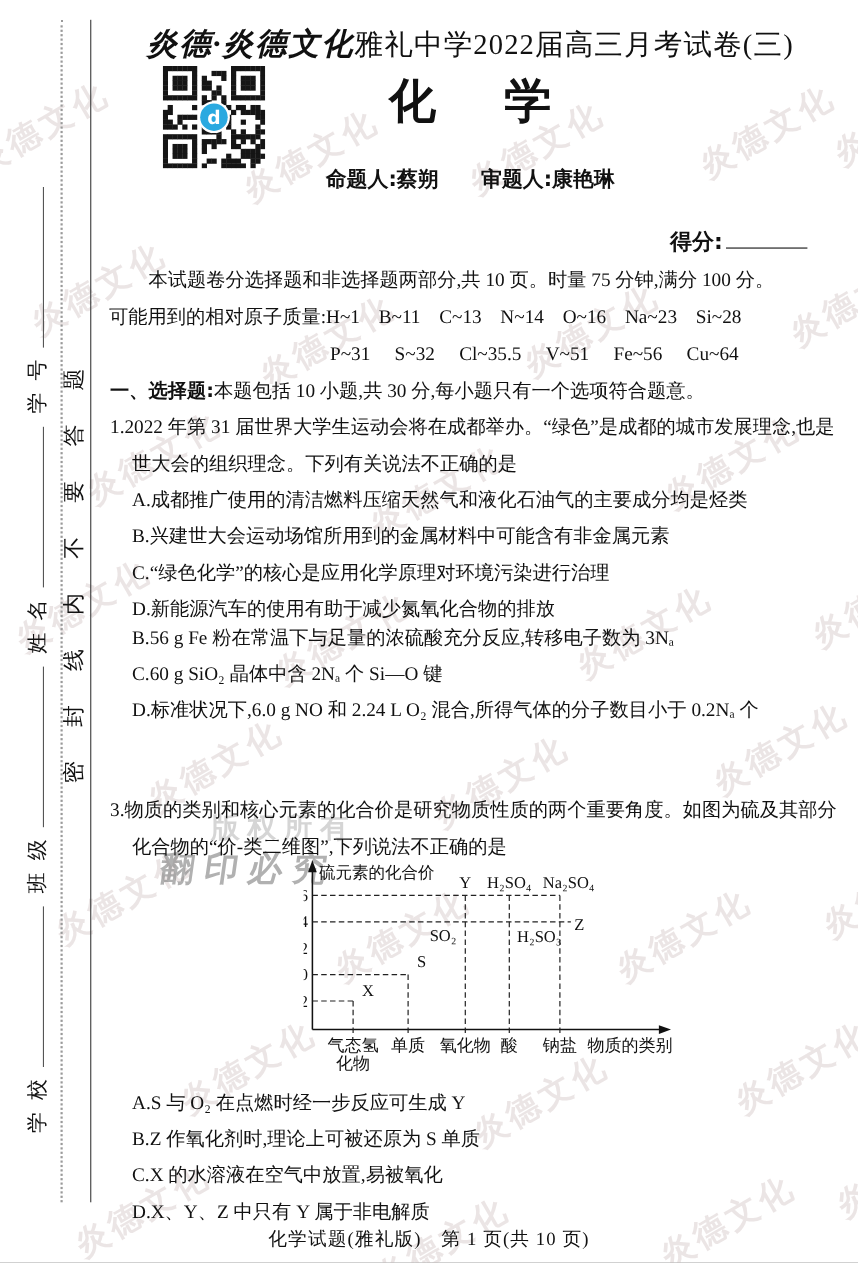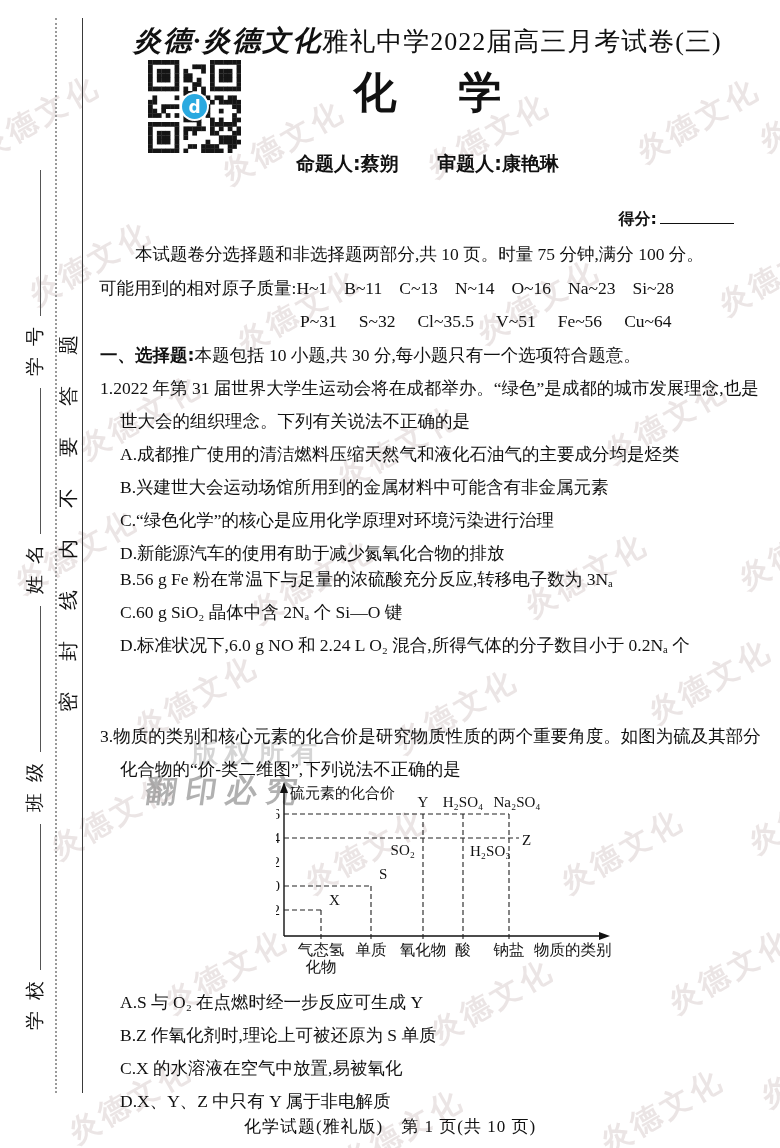--- a/index.html
+++ b/index.html
@@ -58,21 +58,21 @@
     position:absolute; left:95px; top:64px; width:665px; text-align:center;
     font-family:"DejaVu Sans","Liberation Sans",sans-serif;
     font-weight:bold; font-size:43px; letter-spacing:62px; text-indent:62px; line-height:56px;
   }
   .people {
     position:absolute; left:95px; top:148px; width:665px; text-align:center;
     font-family:"DejaVu Sans","Liberation Sans",sans-serif;
     font-weight:bold; font-size:19px; line-height:30px;
   }
   .people span { margin:0 16px; }
-  .score { position:absolute; right:46px; top:204px; font-family:"DejaVu Sans","Liberation Sans",sans-serif; font-weight:bold; font-size:16px; line-height:30px; }
+  .score { position:absolute; right:46px; top:204px; font-family:"DejaVu Sans","Liberation Sans",sans-serif; font-weight:bold; font-size:20px; line-height:30px; }
   .score-blank { display:inline-block; width:74px; height:1em; border-bottom:1.5px solid #111; margin-left:3px; }
   
   .intro { position:absolute; left:100px; right:18px; top:238px; margin:0; text-indent:35px; }
   .masses { position:absolute; white-space:nowrap; }
   .masses.l1 { left:99px; top:272px; }
   .masses.l2 { left:300px; top:305px; }
   .m-item { margin-right:17px; }
   .masses.l2 .m-item { margin-right:22px; }
   .section-head { position:absolute; left:100px; right:12px; top:339px; }
   .sec-label { font-family:"DejaVu Sans","Liberation Sans",sans-serif; font-weight:bold; }

